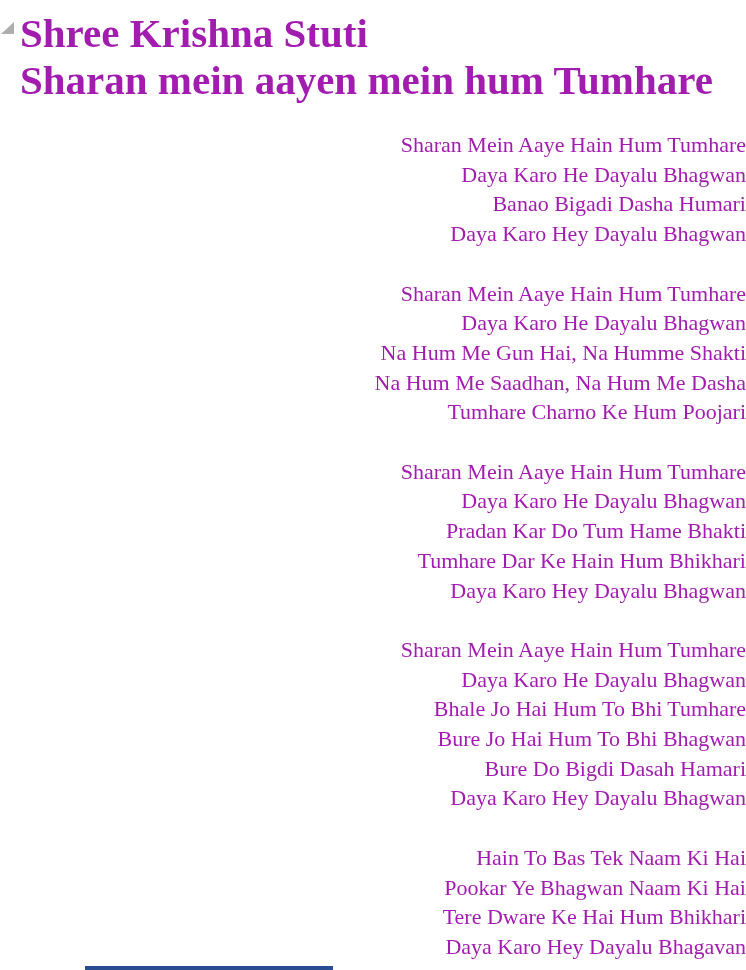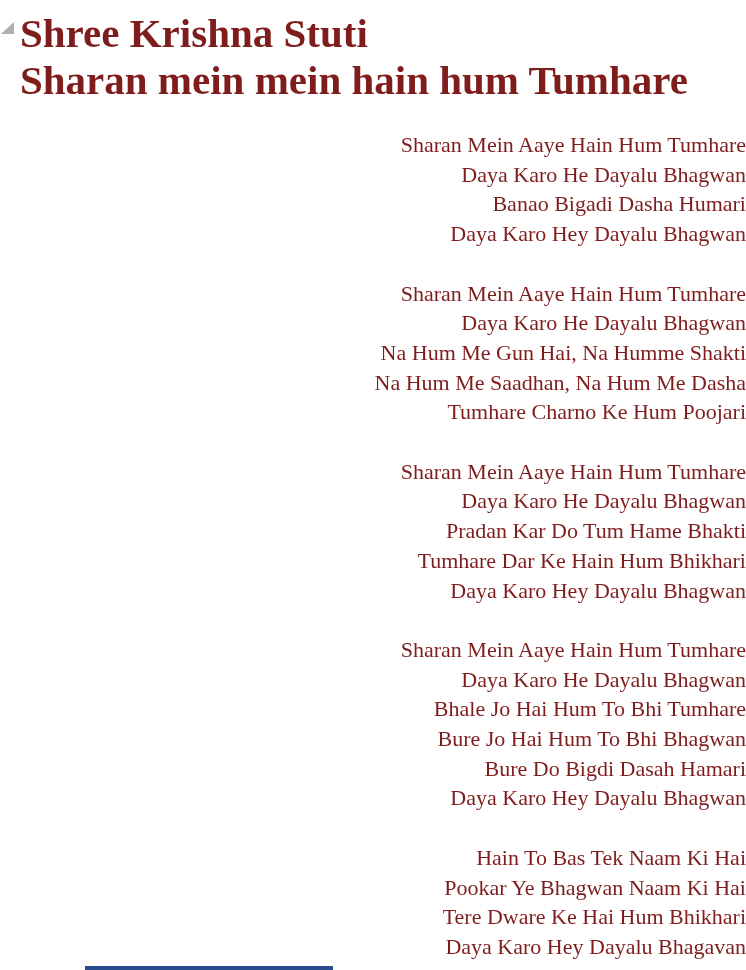--- a/index.html
+++ b/index.html
@@ -9,21 +9,21 @@
     width: 746px;
     height: 970px;
     overflow: hidden;
   }
   .doc {
     position: relative;
     width: 746px;
     height: 970px;
     background: #ffffff;
     font-family: "Liberation Serif", "DejaVu Serif", serif;
-    color: #7f1d1d;
+    color: #a21caf;
     box-sizing: border-box;
     padding: 10px 0 0 20px;
   }
   .collapse-marker {
     position: absolute;
     left: 1px;
     top: 22px;
     width: 13px;
     height: 12px;
     cursor: pointer;
@@ -60,21 +60,21 @@
 <div class="doc">
 
   <span class="collapse-marker">
     <svg width="13" height="12" viewBox="0 0 13 12" xmlns="http://www.w3.org/2000/svg">
       <polygon points="0,12 13,0 13,12" fill="#aeaeae"></polygon>
     </svg>
   </span>
 
   <h1 class="title">
     <span>Shree Krishna Stuti</span><br>
-    <span>Sharan mein mein hain hum Tumhare</span>
+    <span>Sharan mein aayen mein hum Tumhare</span>
   </h1>
 
   <div id="stanzas">
       <p class="stanza"><span>Sharan Mein Aaye Hain Hum Tumhare</span><br><span>Daya Karo He Dayalu Bhagwan</span><br><span>Banao Bigadi Dasha Humari</span><br><span>Daya Karo Hey Dayalu Bhagwan</span></p>
       <p class="stanza"><span>Sharan Mein Aaye Hain Hum Tumhare</span><br><span>Daya Karo He Dayalu Bhagwan</span><br><span>Na Hum Me Gun Hai, Na Humme Shakti</span><br><span>Na Hum Me Saadhan, Na Hum Me Dasha</span><br><span>Tumhare Charno Ke Hum Poojari</span></p>
       <p class="stanza"><span>Sharan Mein Aaye Hain Hum Tumhare</span><br><span>Daya Karo He Dayalu Bhagwan</span><br><span>Pradan Kar Do Tum Hame Bhakti</span><br><span>Tumhare Dar Ke Hain Hum Bhikhari</span><br><span>Daya Karo Hey Dayalu Bhagwan</span></p>
       <p class="stanza"><span>Sharan Mein Aaye Hain Hum Tumhare</span><br><span>Daya Karo He Dayalu Bhagwan</span><br><span>Bhale Jo Hai Hum To Bhi Tumhare</span><br><span>Bure Jo Hai Hum To Bhi Bhagwan</span><br><span>Bure Do Bigdi Dasah Hamari</span><br><span>Daya Karo Hey Dayalu Bhagwan</span></p>
       <p class="stanza"><span>Hain To Bas Tek Naam Ki Hai</span><br><span>Pookar Ye Bhagwan Naam Ki Hai</span><br><span>Tere Dware Ke Hai Hum Bhikhari</span><br><span>Daya Karo Hey Dayalu Bhagavan</span></p>
     </div>
 

